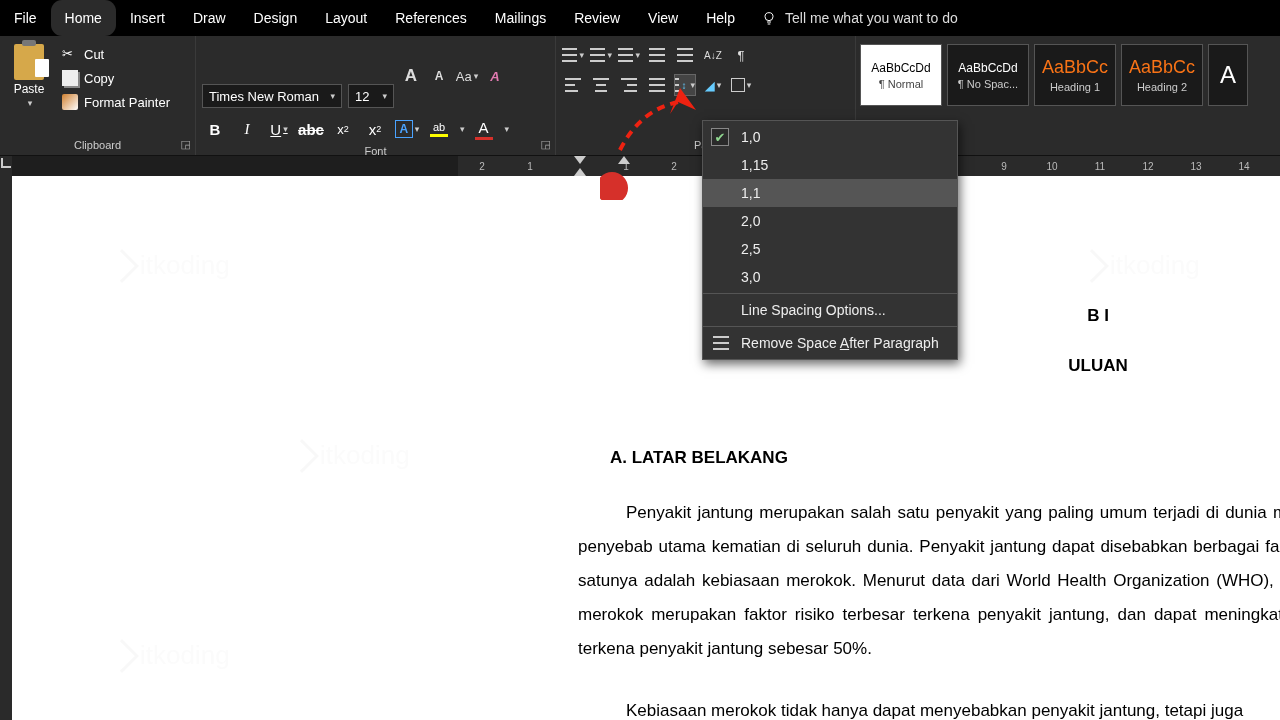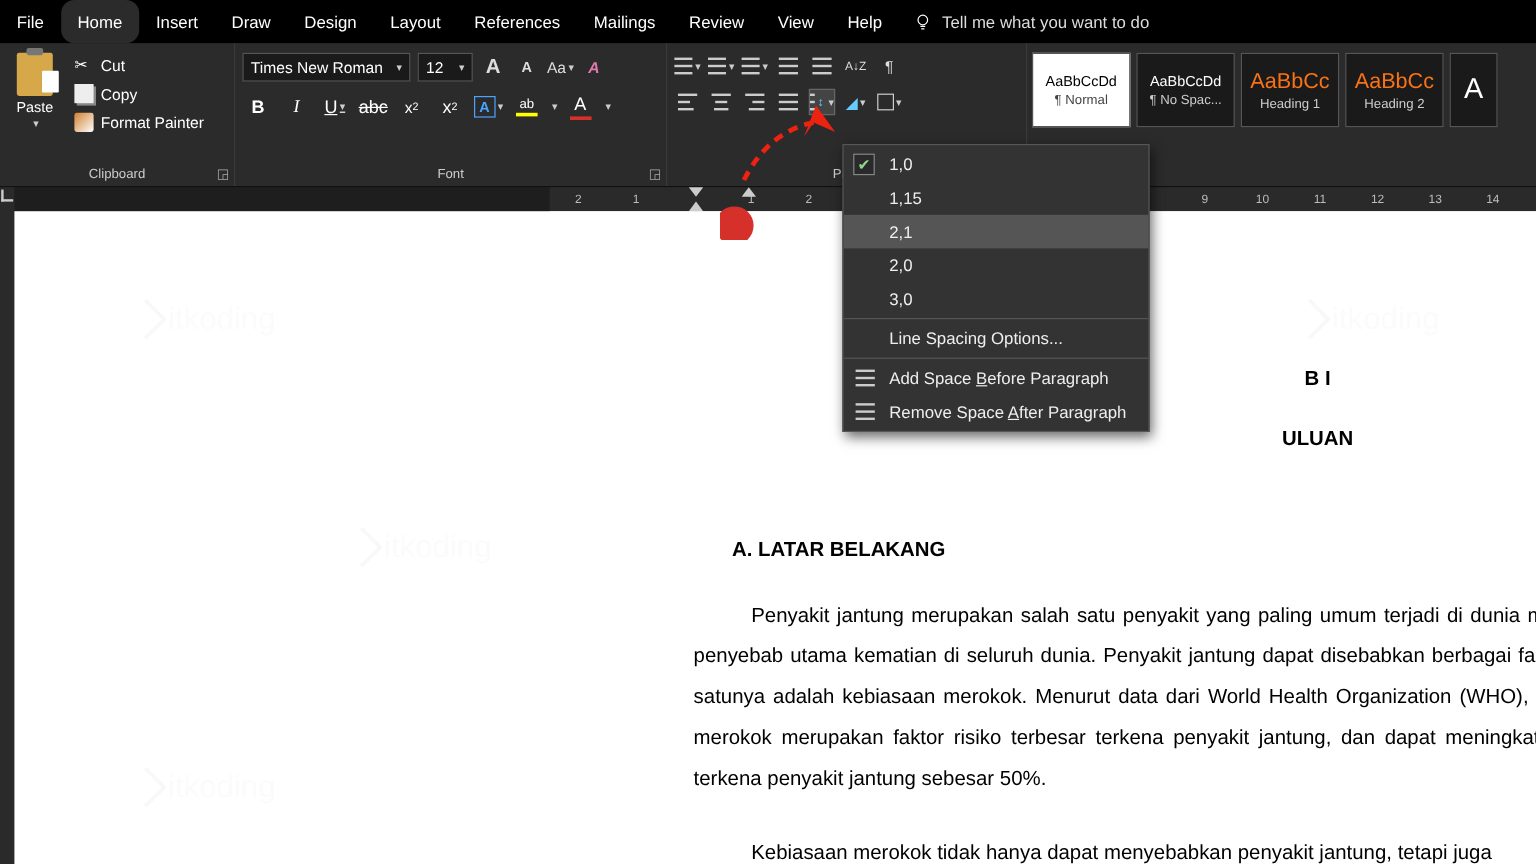--- a/index.html
+++ b/index.html
@@ -27,31 +27,31 @@
 .paste-label { font-size: 12px; }
 .small-buttons { display: flex; flex-direction: column; gap: 4px; padding-top: 4px; }
 .small-btn { display: flex; align-items: center; gap: 6px; font-size: 13px; padding: 2px 4px; }
 .icon16 { width: 16px; height: 16px; display: inline-block; }
 .copy-ic { background: #eee; box-shadow: 2px 2px 0 #888; }
 .brush-ic { width: 16px; height: 16px; background: linear-gradient(135deg, #d08030, #fff); border-radius: 2px; }
 
 
 .font-row1, .font-row2 { display: flex; align-items: center; gap: 6px; }
 .font-col { display: flex; flex-direction: column; gap: 8px; padding-top: 4px; }
-.combo { background: #1a1a1a; border: 1px solid #555; height: 24px; display: flex; align-items: center; padding: 0 6px; font-size: 13px; color: #fff; }
+.combo { background: #1a1a1a; border: 1px solid #555; height: 24px; display: flex; align-items: center; padding: 0 6px; font-size: 13px; color: #fff; margin-top: 40px; }
 .combo.font-name { width: 140px; justify-content: space-between; }
 .combo.font-size { width: 46px; justify-content: space-between; }
 .sq-btn { width: 22px; height: 22px; display: flex; align-items: center; justify-content: center; font-size: 13px; color: #ddd; }
 .grow-a { font-size: 17px; font-weight: bold; }
 .shrink-a { font-size: 12px; font-weight: bold; }
 .fmt-btn { width: 26px; height: 26px; display: flex; align-items: center; justify-content: center; font-size: 15px; color: #fff; }
 .bold { font-weight: bold; }
 .italic { font-style: italic; font-family: Georgia, serif; }
 .underline { text-decoration: underline; }
-.strike { text-decoration: line-through; }
+.strike { text-decoration: line-through; font-weight: bold; }
 .sub { font-size: 13px; }
 .sub sub, .sup sup { font-size: 9px; }
 .color-bar { display: block; width: 18px; height: 3px; margin-top: 1px; }
 .txteff { width: 18px; height: 18px; border: 1px solid #4aa3ff; color: #4aa3ff; display: flex; align-items: center; justify-content: center; font-weight: bold; font-size: 12px; }
 .dd-caret { font-size: 9px; color: #ccc; margin-left: 2px; }
 
 
 .para-col { display: flex; flex-direction: column; gap: 8px; padding-top: 4px; }
 .para-row { display: flex; align-items: center; gap: 6px; }
 .lines-ic { width: 16px; height: 14px; display: flex; flex-direction: column; justify-content: space-between; }
@@ -373,40 +373,33 @@
     <p class="first">Kebiasaan merokok tidak hanya dapat menyebabkan penyakit jantung, tetapi juga</p>
   </div>
 </div>
 
 <div class="dropdown">
   <div class="item">
       <span class="chk">✔</span>
       <span>1,0</span>
     </div>
   <div class="item">1,15</div>
-  <div class="item hover">2,1</div>
+  <div class="item hover">1,1</div>
   <div class="item">2,0</div>
+  <div class="item">2,5</div>
   <div class="item">3,0</div>
   <div class="sep"></div>
   <div class="item">Line Spacing Options...</div>
   <div class="sep"></div>
   <div class="item">
       <span class="lic">
         <span></span>
         <span></span>
         <span></span>
       </span>
-      <span>Add Space <u>B</u>efore Paragraph</span>
-    </div>
-  <div class="item">
-      <span class="lic">
-        <span></span>
-        <span></span>
-        <span></span>
-      </span>
       <span>Remove Space <u>A</u>fter Paragraph</span>
     </div>
 </div>
 
 <svg class="annot" style="left:600px;top:80px" width="120" height="120">
   <path d="M20 70 Q40 30 78 22" stroke="#e21" stroke-width="4" stroke-dasharray="8 6" fill="none"></path>
   <polygon points="78,22 96,30 80,8 70,34" fill="#e21"></polygon>
   <circle cx="12" cy="108" r="16" fill="#d6302a"></circle>
 </svg>
 

